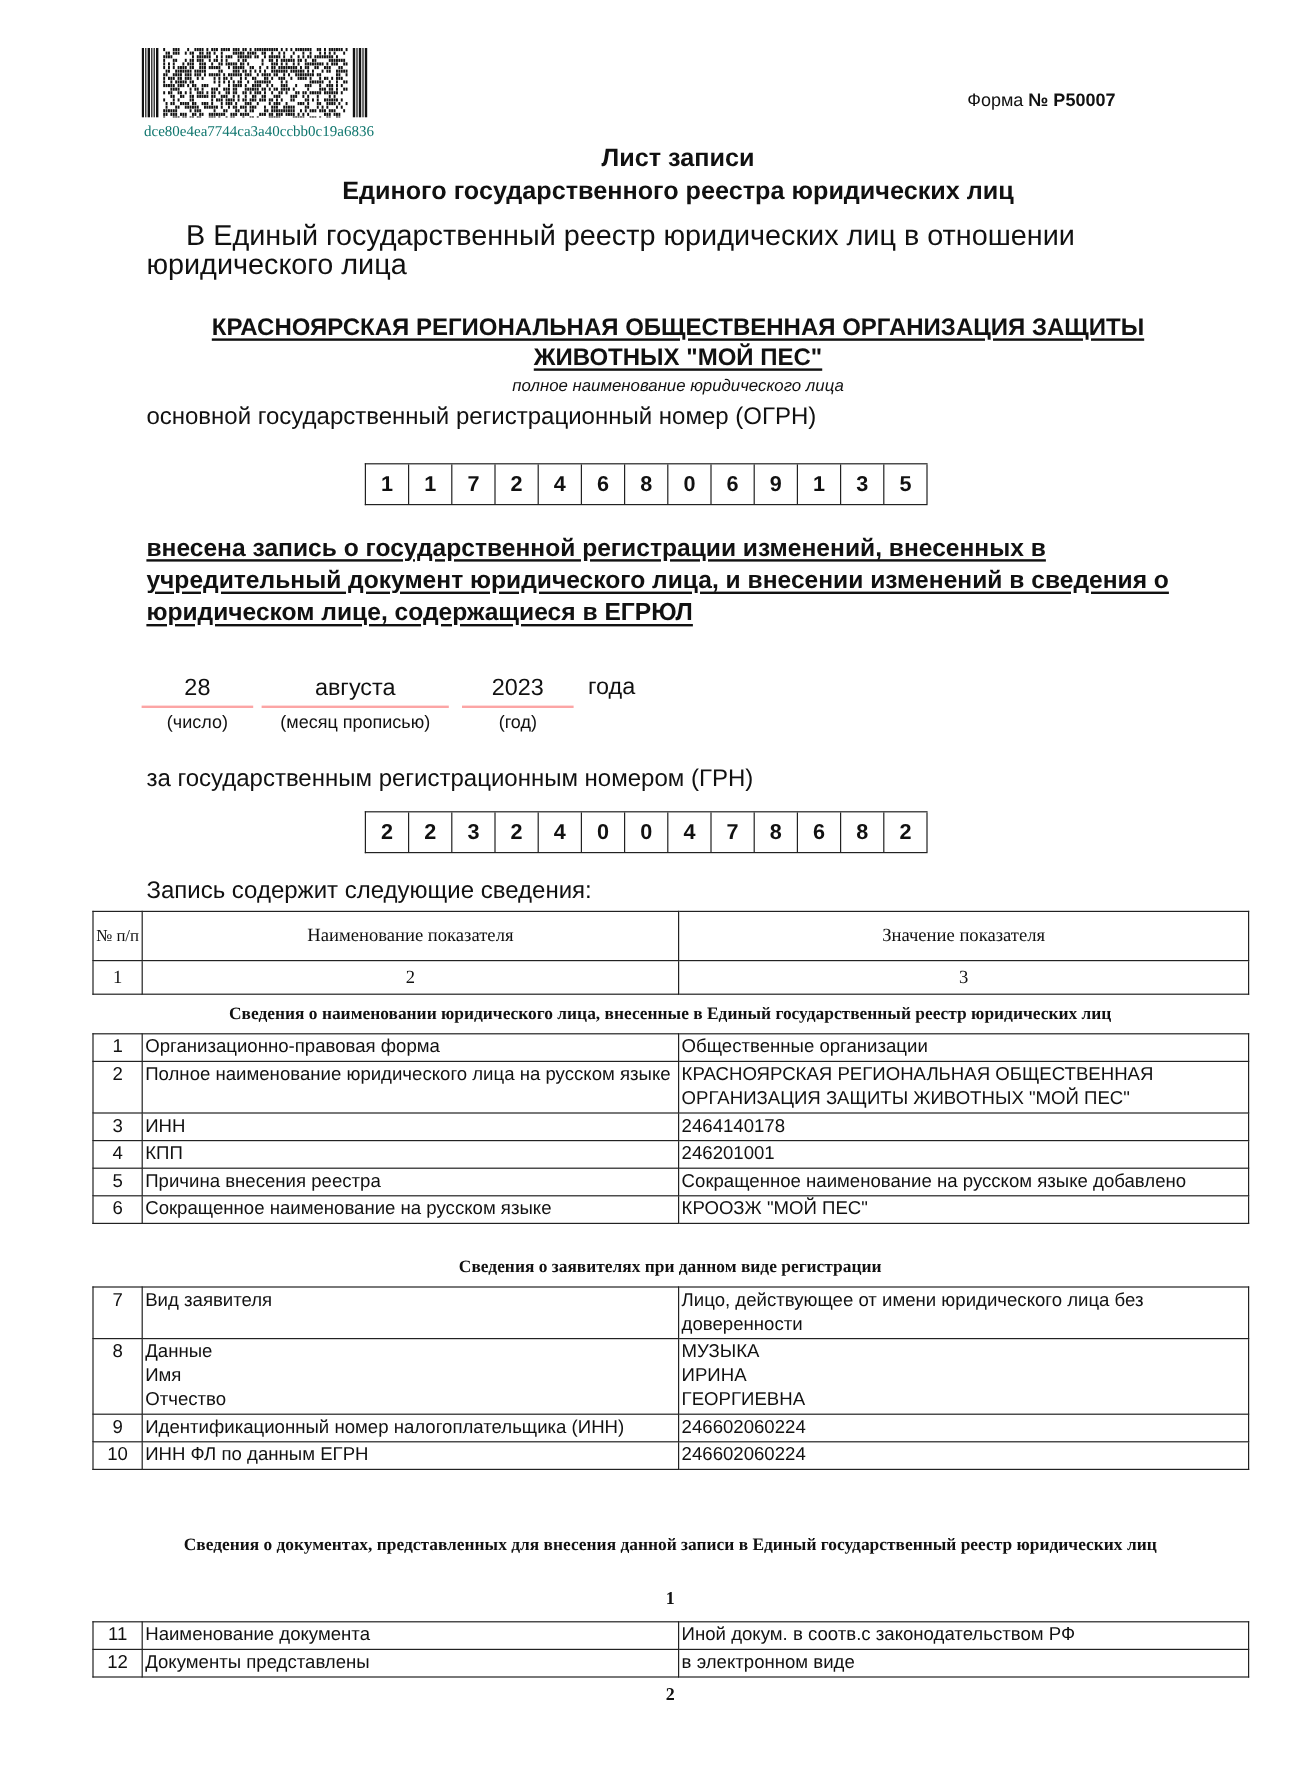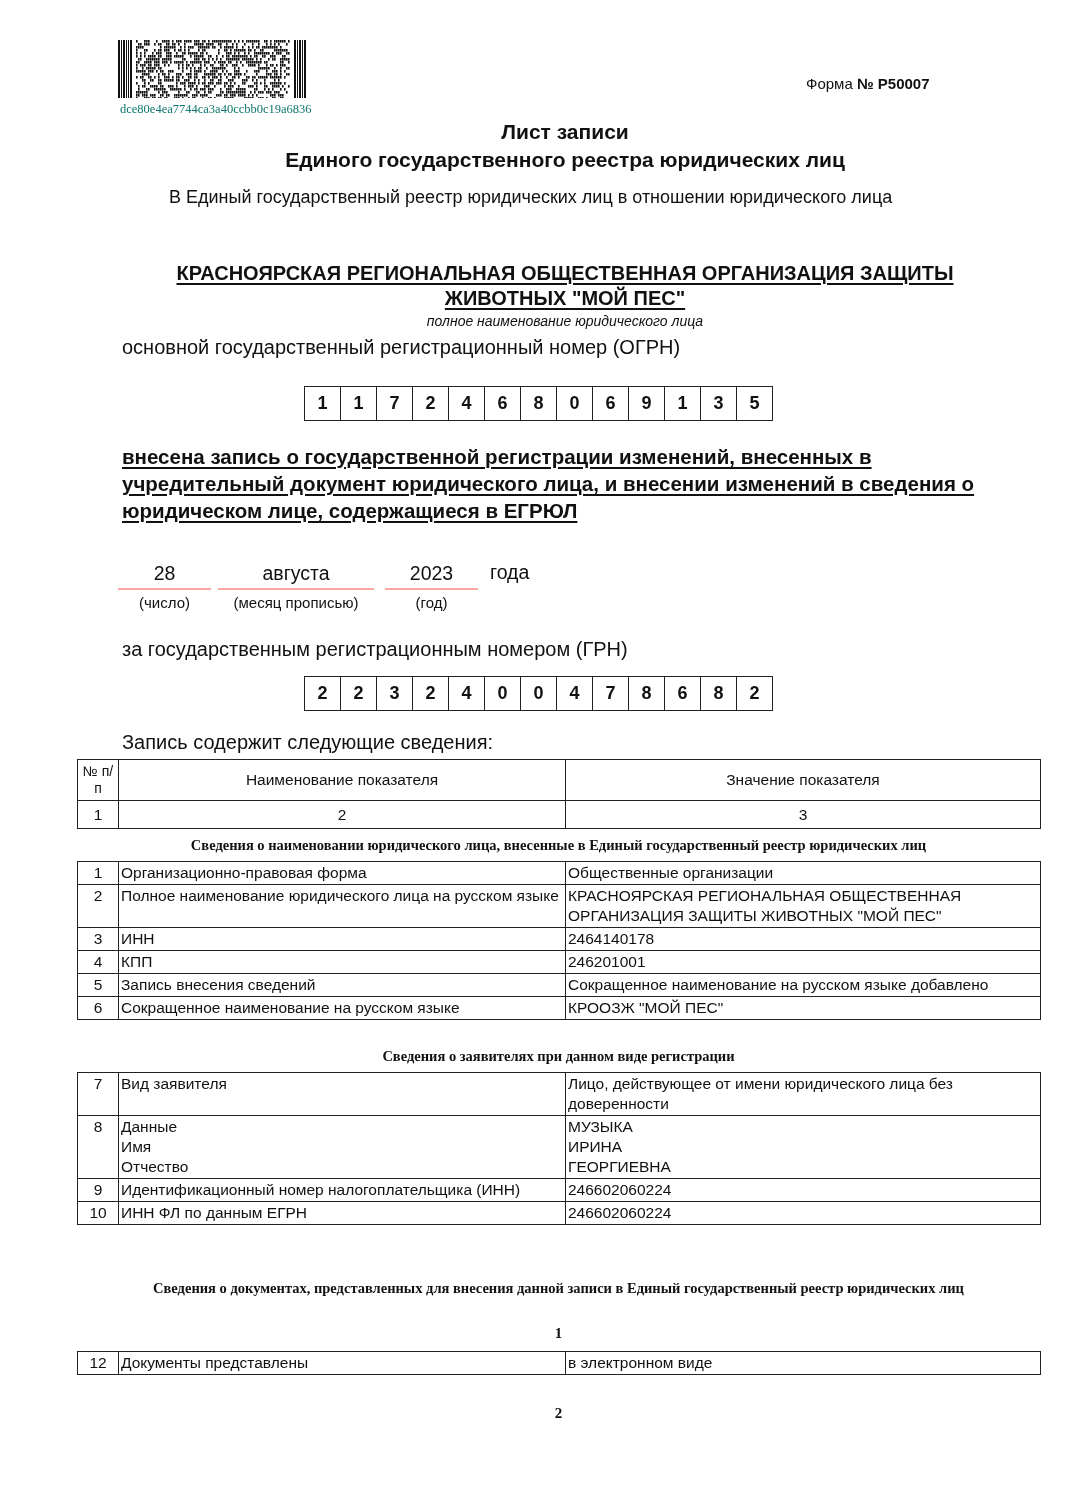--- a/index.html
+++ b/index.html
@@ -8,21 +8,21 @@
     font-family: "Liberation Sans", sans-serif; color: #111;
   }
   .abs { position: absolute; }
   
   .barcode { left: 118px; top: 40px; width: 190px; height: 58px; }
   .barcode-id { left: 120px; top: 102px; font-family: "Liberation Serif", serif; font-size: 12.5px; color: #0f766e; }
   .form-no { left: 806px; top: 75px; font-size: 15px; }
   .form-no b { font-weight: bold; }
   .title1 { left: 0; width: 1130px; top: 120px; text-align: center; font-size: 21px; font-weight: bold; }
   .title2 { left: 0; width: 1130px; top: 148px; text-align: center; font-size: 21px; font-weight: bold; }
-  .intro { left: 136px; top: 185px; width: 840px; font-size: 18px; line-height: 24px; text-indent: 33px; }
+  .intro { left: 122px; top: 185px; width: 840px; font-size: 24px; line-height: 24px; text-indent: 33px; }
   .orgname { left: 118px; top: 261px; width: 894px; text-align: center; font-size: 20px; font-weight: bold; line-height: 25px; text-decoration: underline; text-underline-offset: 3px; }
   .orgname-caption { left: 0; width: 1130px; top: 313px; text-align: center; font-size: 14px; font-style: italic; }
   .ogrn-label { left: 122px; top: 336px; font-size: 20px; }
   .digits { display: flex; border: 1px solid #222; border-right: none; }
   .digits .d { width: 35px; height: 33px; border-right: 1px solid #222; display: flex; align-items: center; justify-content: center; font-weight: bold; font-size: 18px; }
   .ogrn-box { left: 304px; top: 386px; }
   .grn-box { left: 304px; top: 676px; }
   .entry-text { left: 122px; top: 443px; width: 880px; font-size: 20.5px; font-weight: bold; line-height: 27px; text-decoration: underline; text-underline-offset: 3px; }
   .date-part { text-align: center; }
   .date-val { font-size: 19.5px; height: 30px; line-height: 30px; border-bottom: 2px solid #fca5a5; }
@@ -958,21 +958,21 @@
     <div class="d">4</div>
     <div class="d">7</div>
     <div class="d">8</div>
     <div class="d">6</div>
     <div class="d">8</div>
     <div class="d">2</div>
   </div>
 
 <div class="abs contains">Запись содержит следующие сведения:</div>
 
-<table style="top:759px;">
+<table style="top:759px;font-family:Liberation Serif, serif;">
   <colgroup>
       <col class="c1">
       <col class="c2">
       <col class="c3">
     </colgroup>
   <tbody>
       <tr class="hdr" style="height:41px;">
     <td style="font-size:14px;line-height:17px;">№ п/п</td>
     <td>Наименование показателя</td>
     <td>Значение показателя</td>
@@ -1009,21 +1009,21 @@
         <td>ИНН</td>
         <td>2464140178</td>
       </tr>
   <tr>
         <td class="num">4</td>
         <td>КПП</td>
         <td>246201001</td>
       </tr>
   <tr>
         <td class="num">5</td>
-        <td>Запись внесения сведений</td>
+        <td>Причина внесения реестра</td>
         <td>Сокращенное наименование на русском языке добавлено</td>
       </tr>
   <tr>
         <td class="num">6</td>
         <td>Сокращенное наименование на русском языке</td>
         <td>КРООЗЖ "МОЙ ПЕС"</td>
       </tr>
 </tbody>
   </table>
 
@@ -1070,20 +1070,25 @@
 <div class="section-title" style="top:1278px;">Сведения о документах, представленных для внесения данной записи в Единый государственный реестр юридических лиц</div>
 <div class="page-num" style="top:1325px;">1</div>
 
 <table style="top:1351px;">
   <colgroup>
       <col class="c1">
       <col class="c2">
       <col class="c3">
     </colgroup>
   <tbody>
+      <tr>
+        <td class="num">11</td>
+        <td>Наименование документа</td>
+        <td>Иной докум. в соотв.с законодательством РФ</td>
+      </tr>
   <tr>
         <td class="num">12</td>
         <td>Документы представлены</td>
         <td>в электронном виде</td>
       </tr>
 </tbody>
   </table>
 
 <div class="page-num" style="top:1405px;">2</div>
 

